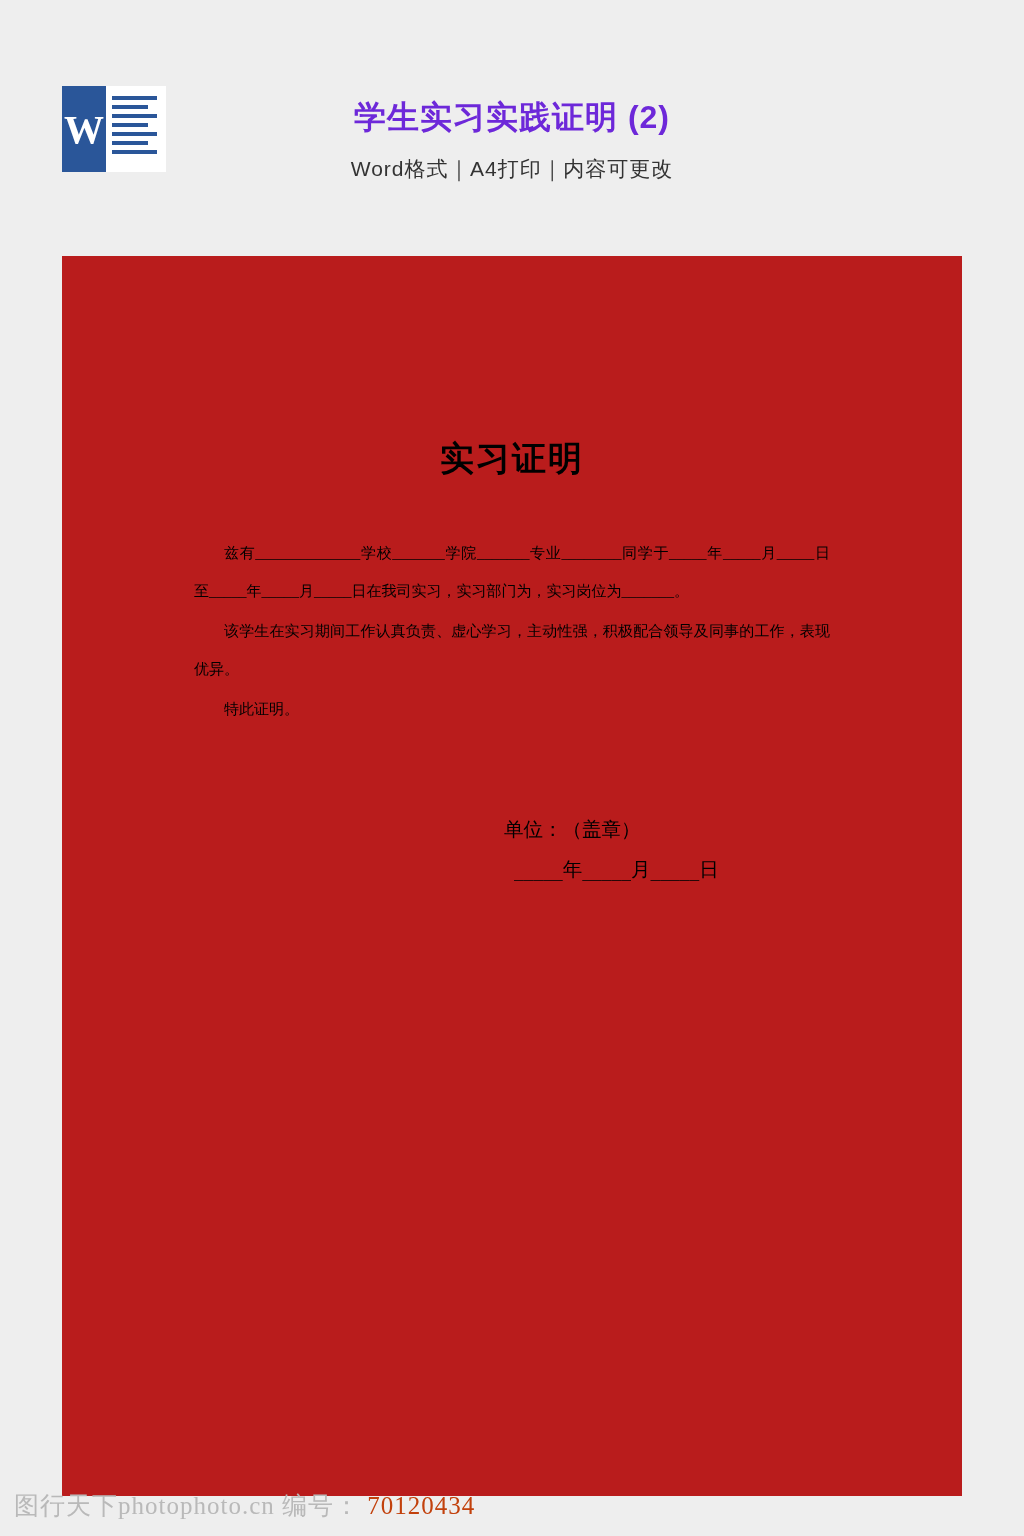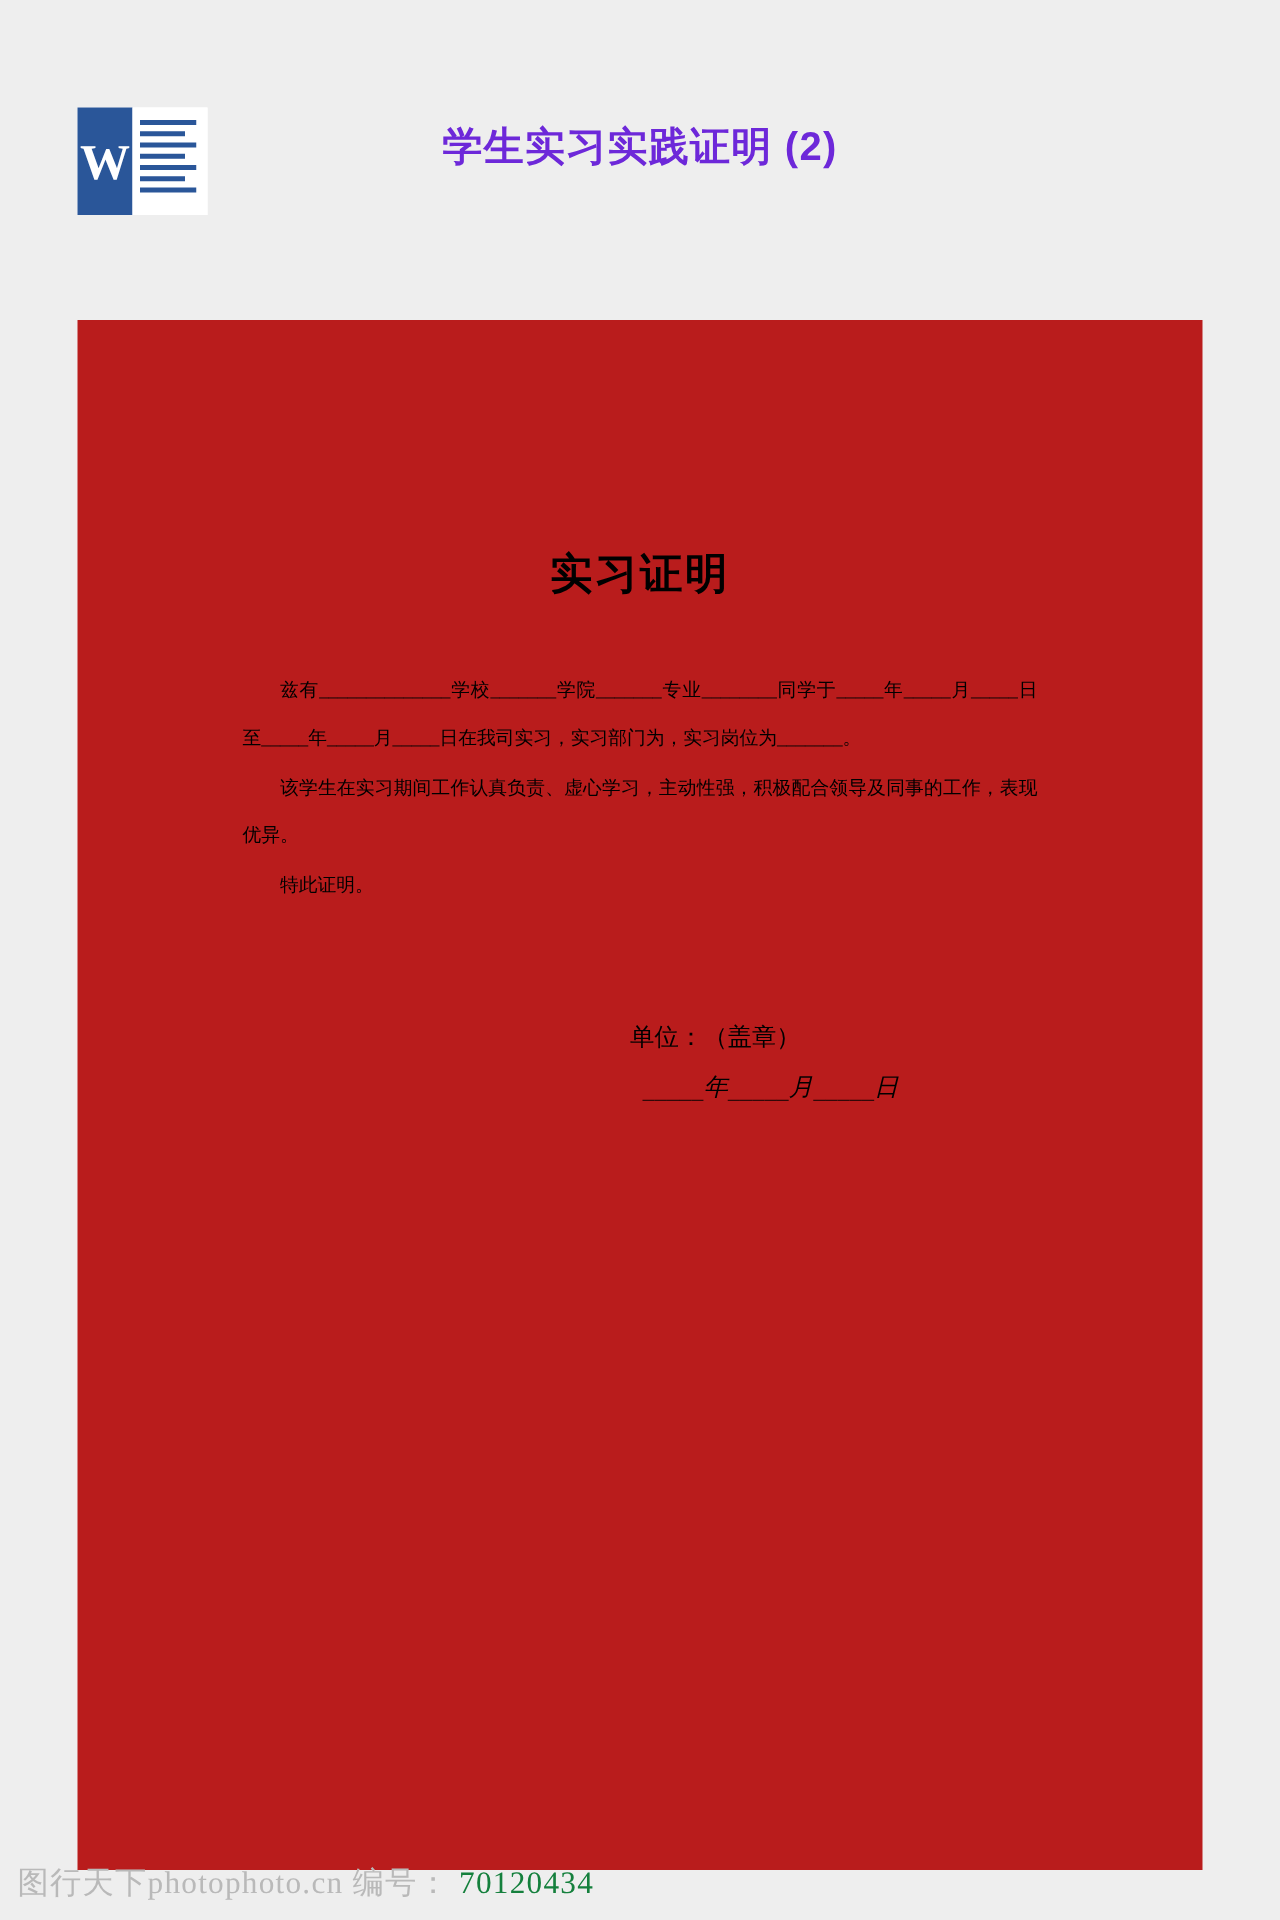--- a/index.html
+++ b/index.html
@@ -125,21 +125,20 @@
     font-size: 19.5px;
     color: #000000;
     line-height: 40px;
   }
   .sign-block .sign-line {
     padding-left: 310px;
     margin-top: 39px;
   }
   .sign-block .sign-date {
     padding-left: 320px;
-    font-style: italic;
   }
 
   
   .footer {
     position: absolute;
     left: 0;
     bottom: 8px;
     width: 1024px;
     height: 40px;
   }
@@ -147,21 +146,21 @@
     position: absolute;
     left: 14px;
     bottom: 6px;
     font-size: 25px;
     color: #b9b9b9;
     font-family: "Liberation Serif", serif;
     letter-spacing: 1px;
     white-space: nowrap;
   }
   .footer-num {
-    color: #15803d;
+    color: #c2410c;
   }
 </style>
 </head>
 <body>
 
 <div class="header">
 
   <div class="word-logo">
     <div class="wl-left">W</div>
     <div class="wl-right">
@@ -169,20 +168,21 @@
       <i></i>
       <i></i>
       <i></i>
       <i></i>
       <i></i>
       <i></i>
     </div>
   </div>
 
   <div class="header-title">学生实习实践证明 (2)</div>
+  <div class="header-sub">Word格式｜A4打印｜内容可更改</div>
 </div>
 
 <div class="paper">
 
   <div class="doc-title">实习证明</div>
 
   <div class="doc-body">
     <p>兹有______________学校_______学院_______专业________同学于_____年_____月_____日至_____年_____月_____日在我司实习，实习部门为，实习岗位为_______。</p>
     <p>该学生在实习期间工作认真负责、虚心学习，主动性强，积极配合领导及同事的工作，表现优异。</p>
     <p>特此证明。</p>

